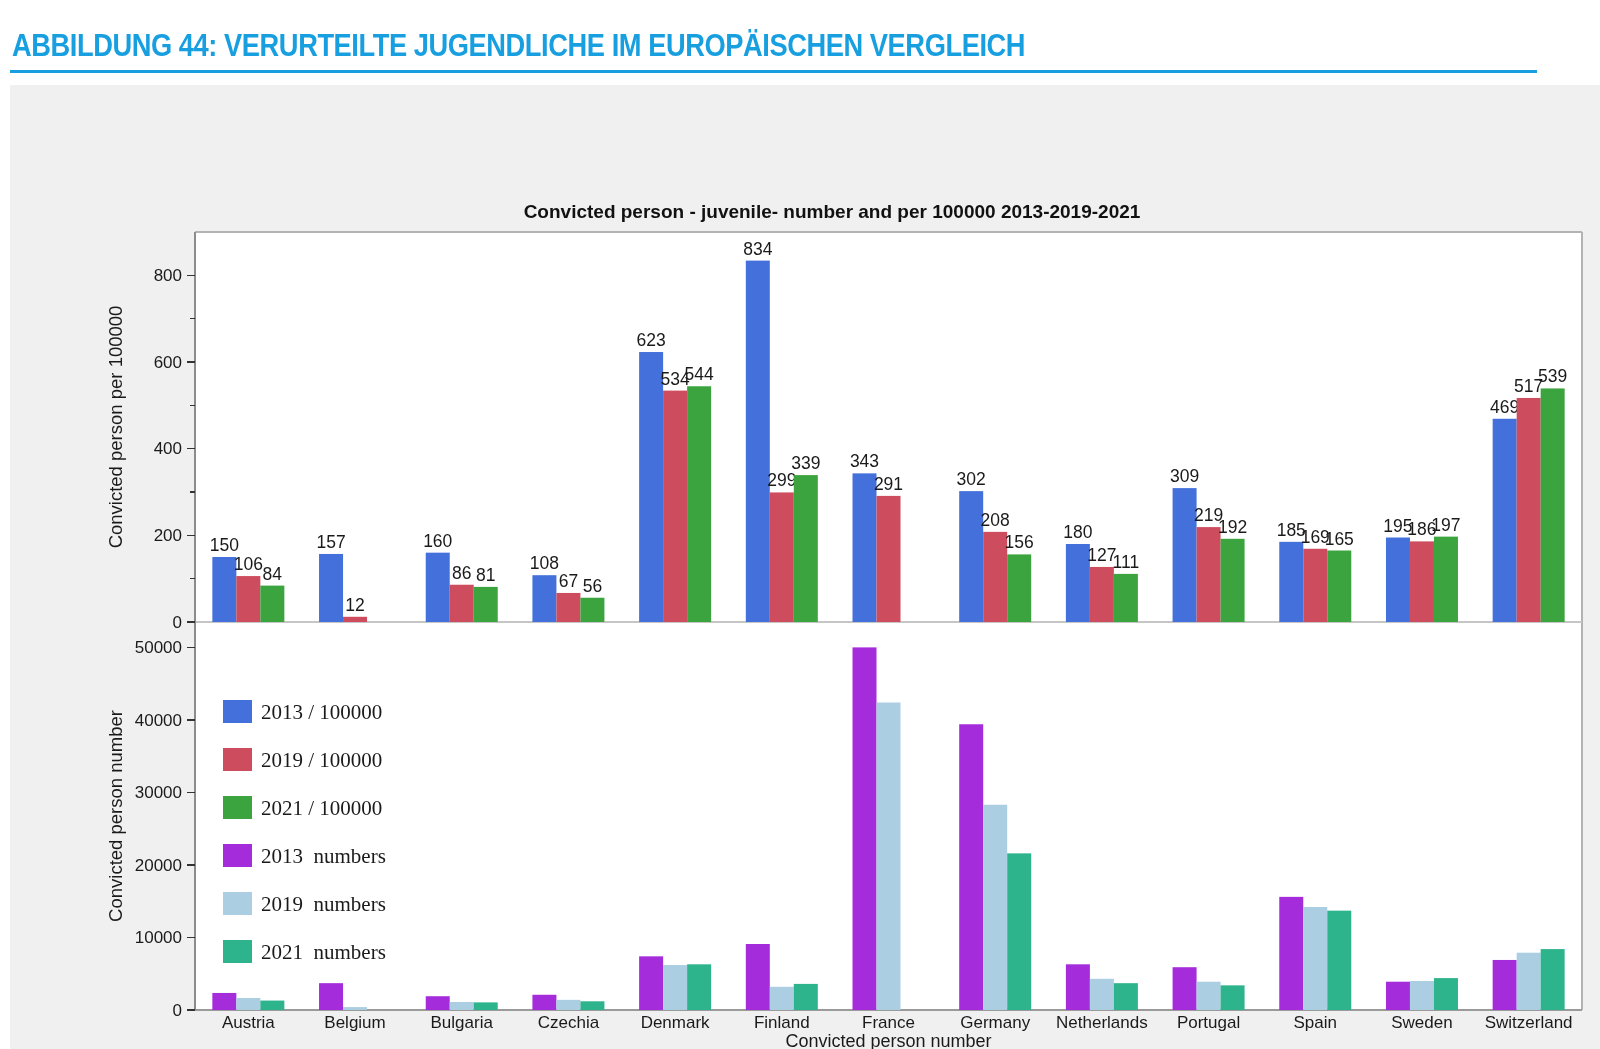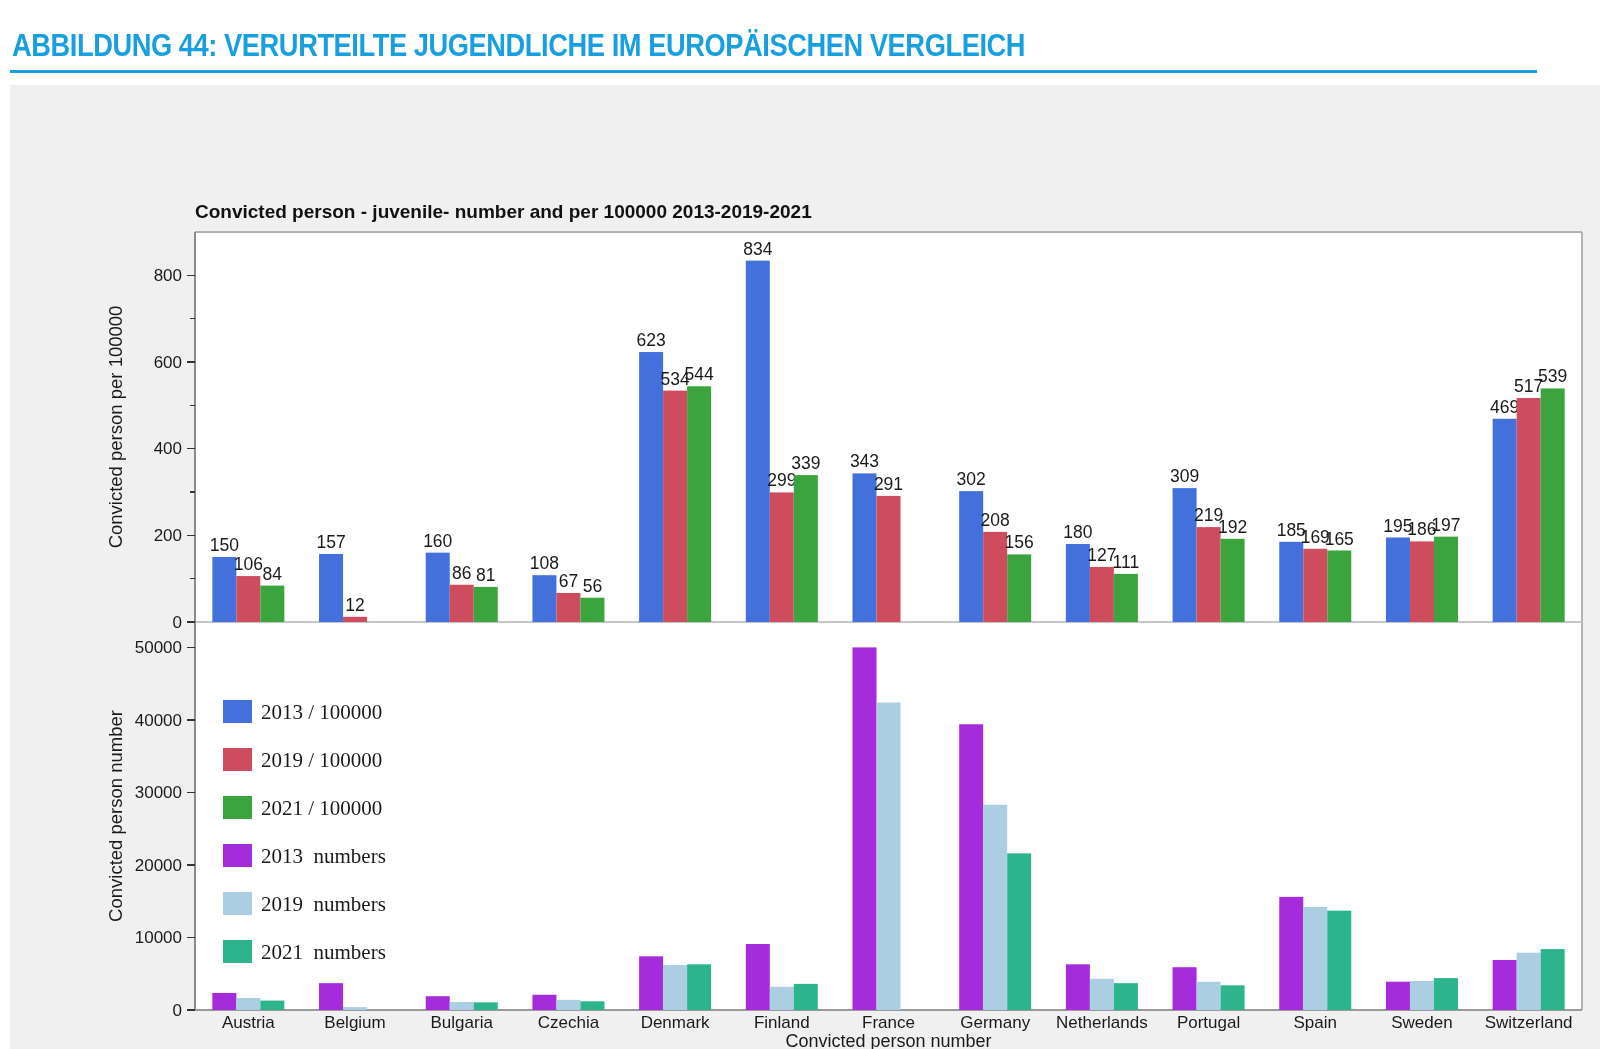--- a/index.html
+++ b/index.html
@@ -8,21 +8,21 @@
   .header-title{
     position:absolute;left:12px;top:28px;
     font-size:31px;font-weight:bold;letter-spacing:-0.5px;
     transform:scaleX(0.88);transform-origin:left center;
     white-space:nowrap;
   }
   .header-rule{position:absolute;left:10px;top:70px;width:1527px;height:3px;}
   .figure-bg{position:absolute;left:10px;top:85px;width:1590px;height:964px;background:#F0F0F0;}
   .chart-title{
     position:absolute;left:195px;top:201px;width:1274px;
-    font-size:19px;font-weight:bold;color:#111;
+    text-align:center;font-size:19px;font-weight:bold;color:#111;
     white-space:nowrap;
   }
   #chart-svg{position:absolute;left:0;top:0;}
   text{fill:#1a1a1a;}
 </style>
 </head>
 <body>
 
 <div class="header-title" style="color: rgb(24, 159, 224);">ABBILDUNG 44: VERURTEILTE JUGENDLICHE IM EUROPÄISCHEN VERGLEICH</div>
 <div class="header-rule" style="background: rgb(24, 159, 224);"></div>

